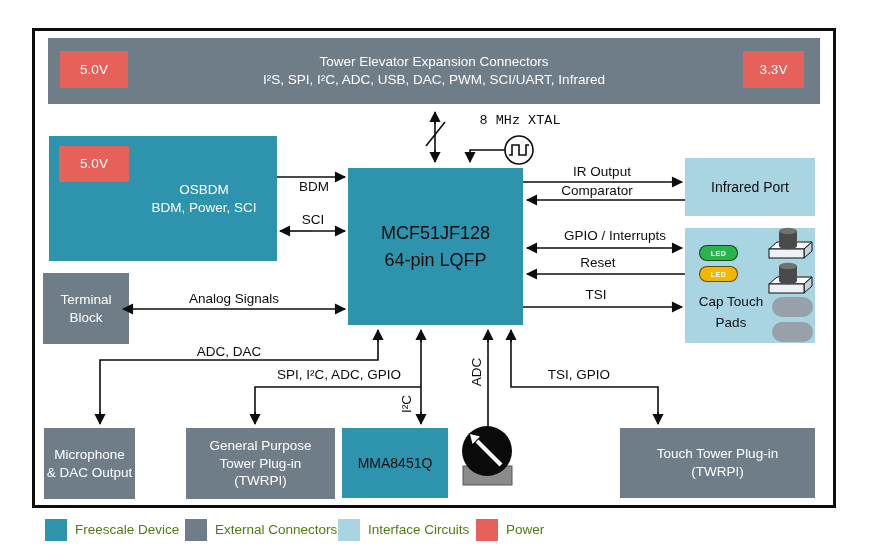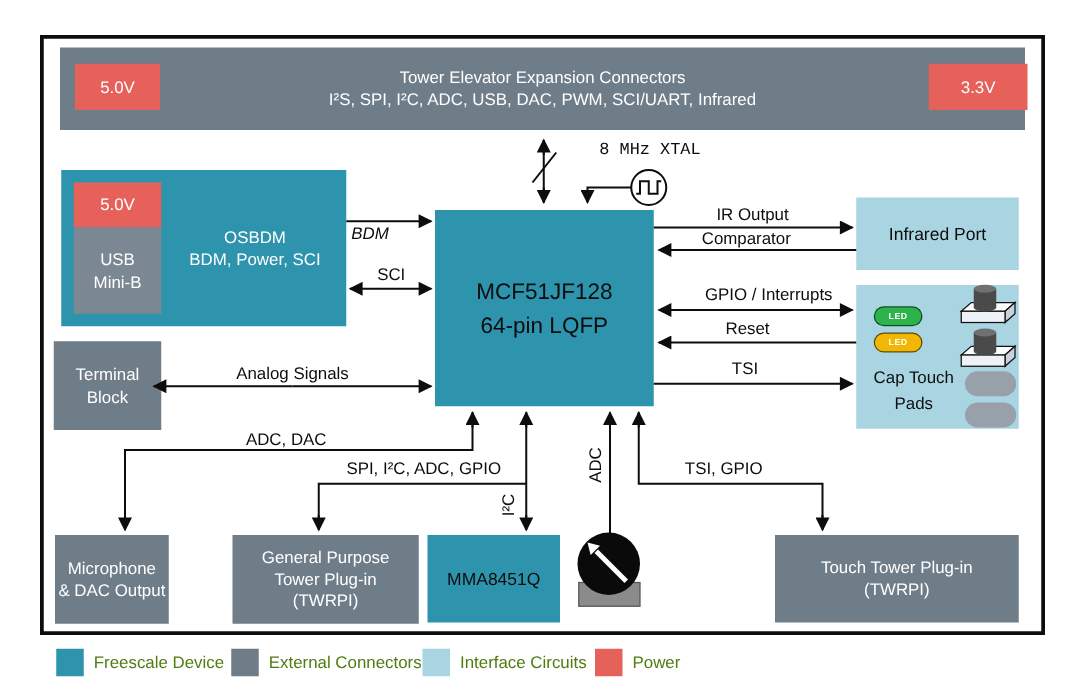--- a/index.html
+++ b/index.html
@@ -26,26 +26,24 @@
 <body>
 
 <div class="canvas">
   <div class="frame"></div>
 
   <div class="block gray" style="left:48px; top:38px; width:772px; height:66px;">
     <div>Tower Elevator Expansion Connectors</div>
     <div>I²S, SPI, I²C, ADC, USB, DAC, PWM, SCI/UART, Infrared</div>
   </div>
   <div class="block redchip" style="left:60px; top:51px; width:68px; height:37px;">5.0V</div>
-  <div class="block redchip" style="left:743px; top:51px; width:79px; height:37px;">3.3V</div>
+  <div class="block redchip" style="left:743px; top:51px; width:61px; height:37px;">3.3V</div>
 
   <div class="block teal" style="left:49px; top:136px; width:228px; height:125px;"></div>
   <div class="block redchip" style="left:59px; top:146px; width:70px; height:36px;">5.0V</div>
-  <div class="block" style="left:59px; top:182px; width:70px; height:69px; background:#7b8793; color:#fff;">USB
-Mini-B</div>
   <div class="block" style="left:134px; top:176px; width:140px; height:46px; color:#fff;">
     <div>OSBDM</div>
     <div>BDM, Power, SCI</div>
   </div>
 
   <div class="block teal mcu-text" style="left:348px; top:168px; width:175px; height:157px;">MCF51JF128
 64-pin LQFP</div>
 
   <div class="block gray" style="left:43px; top:273px; width:86px; height:71px;">Terminal
 Block</div>
@@ -139,21 +137,21 @@
       <ellipse cx="788" cy="281" rx="9" ry="3.2" fill="#4a4a4a"></ellipse>
     </g>
 
     <g>
       <rect x="772" y="297" width="41" height="20" rx="10" fill="#98a1aa"></rect>
       <rect x="772" y="322" width="41" height="20" rx="10" fill="#98a1aa"></rect>
     </g>
   </svg>
 
   <div class="label" style="left:455px; top:114px; width:130px;font-family:Liberation Mono, monospace;">8 MHz XTAL</div>
-  <div class="label" style="left:266px; top:180px; width:60px;font-style:italic;">BDM</div>
+  <div class="label" style="left:284px; top:180px; width:60px;">BDM</div>
   <div class="label" style="left:283px; top:213px; width:60px;">SCI</div>
   <div class="label" style="left:154px; top:292px; width:160px;">Analog Signals</div>
   <div class="label" style="left:532px; top:165px; width:140px;">IR Output</div>
   <div class="label" style="left:527px; top:184px; width:140px;">Comparator</div>
   <div class="label" style="left:528px; top:256px; width:140px;">Reset</div>
   <div class="label" style="left:535px; top:229px; width:160px;">GPIO / Interrupts</div>
   <div class="label" style="left:526px; top:288px; width:140px;">TSI</div>
   <div class="label" style="left:159px; top:345px; width:140px;">ADC, DAC</div>
   <div class="label" style="left:249px; top:368px; width:180px;">SPI, I²C, ADC, GPIO</div>
   <div class="label" style="left:509px; top:368px; width:140px;">TSI, GPIO</div>

